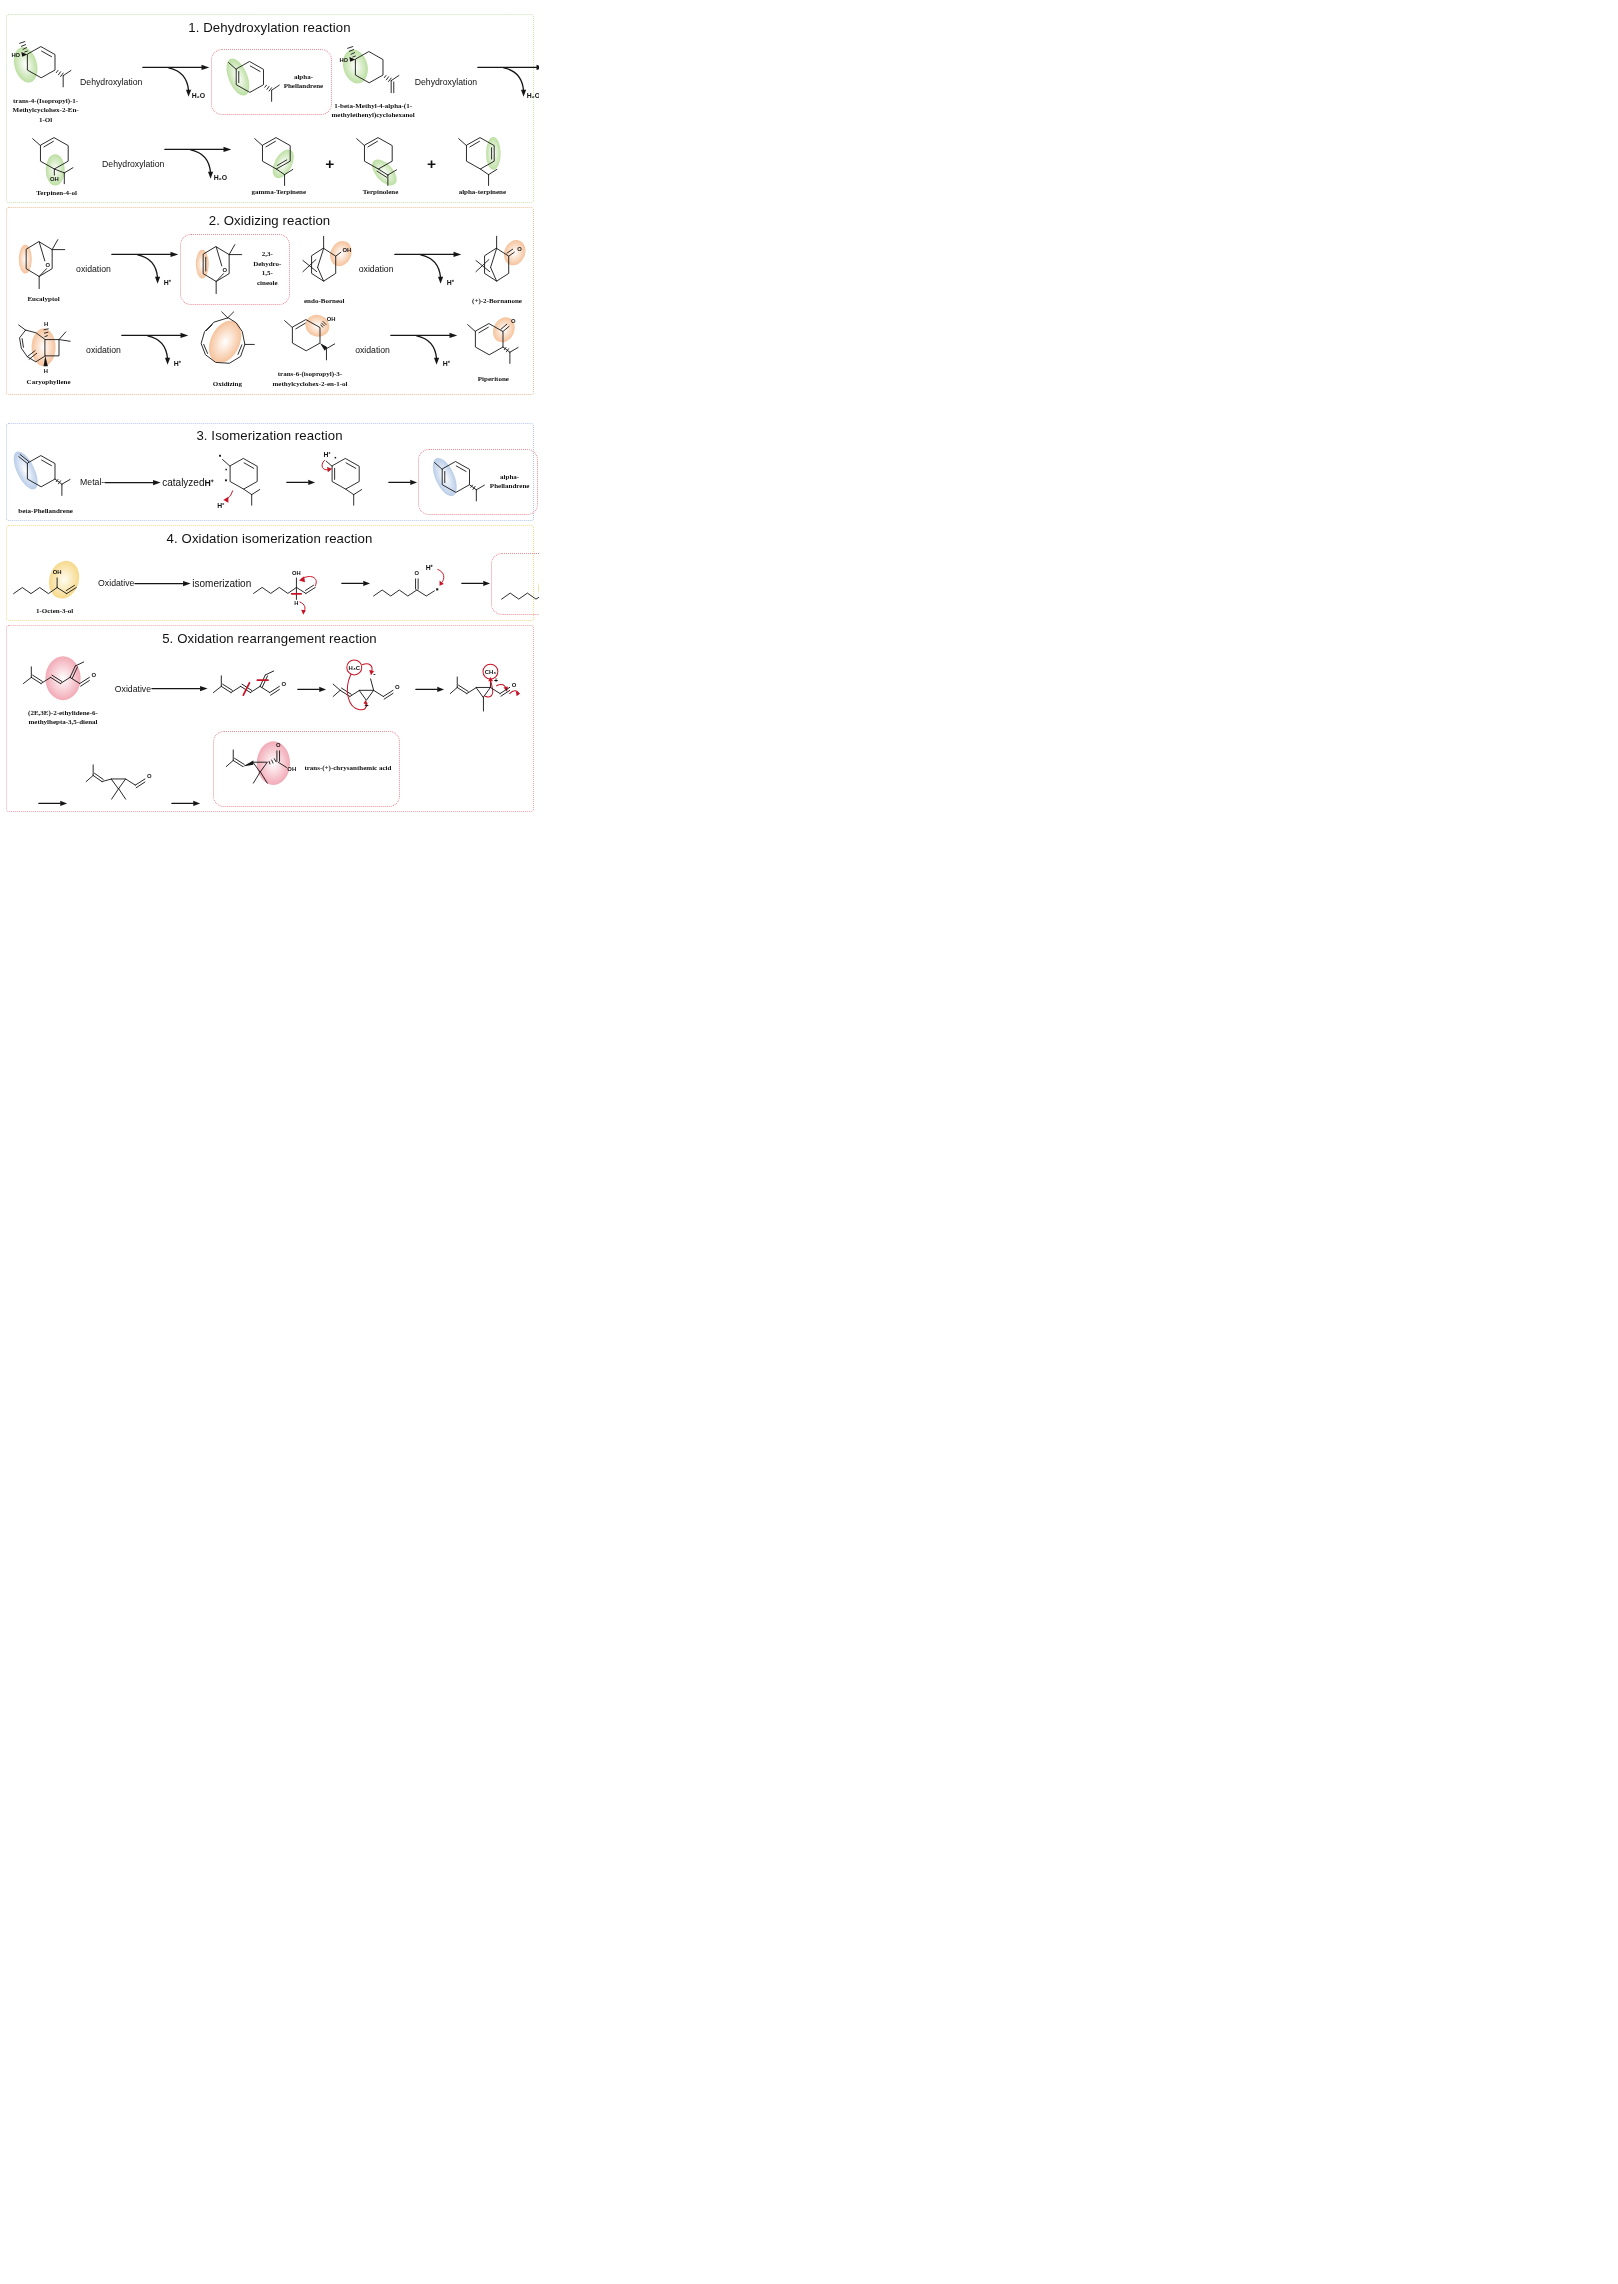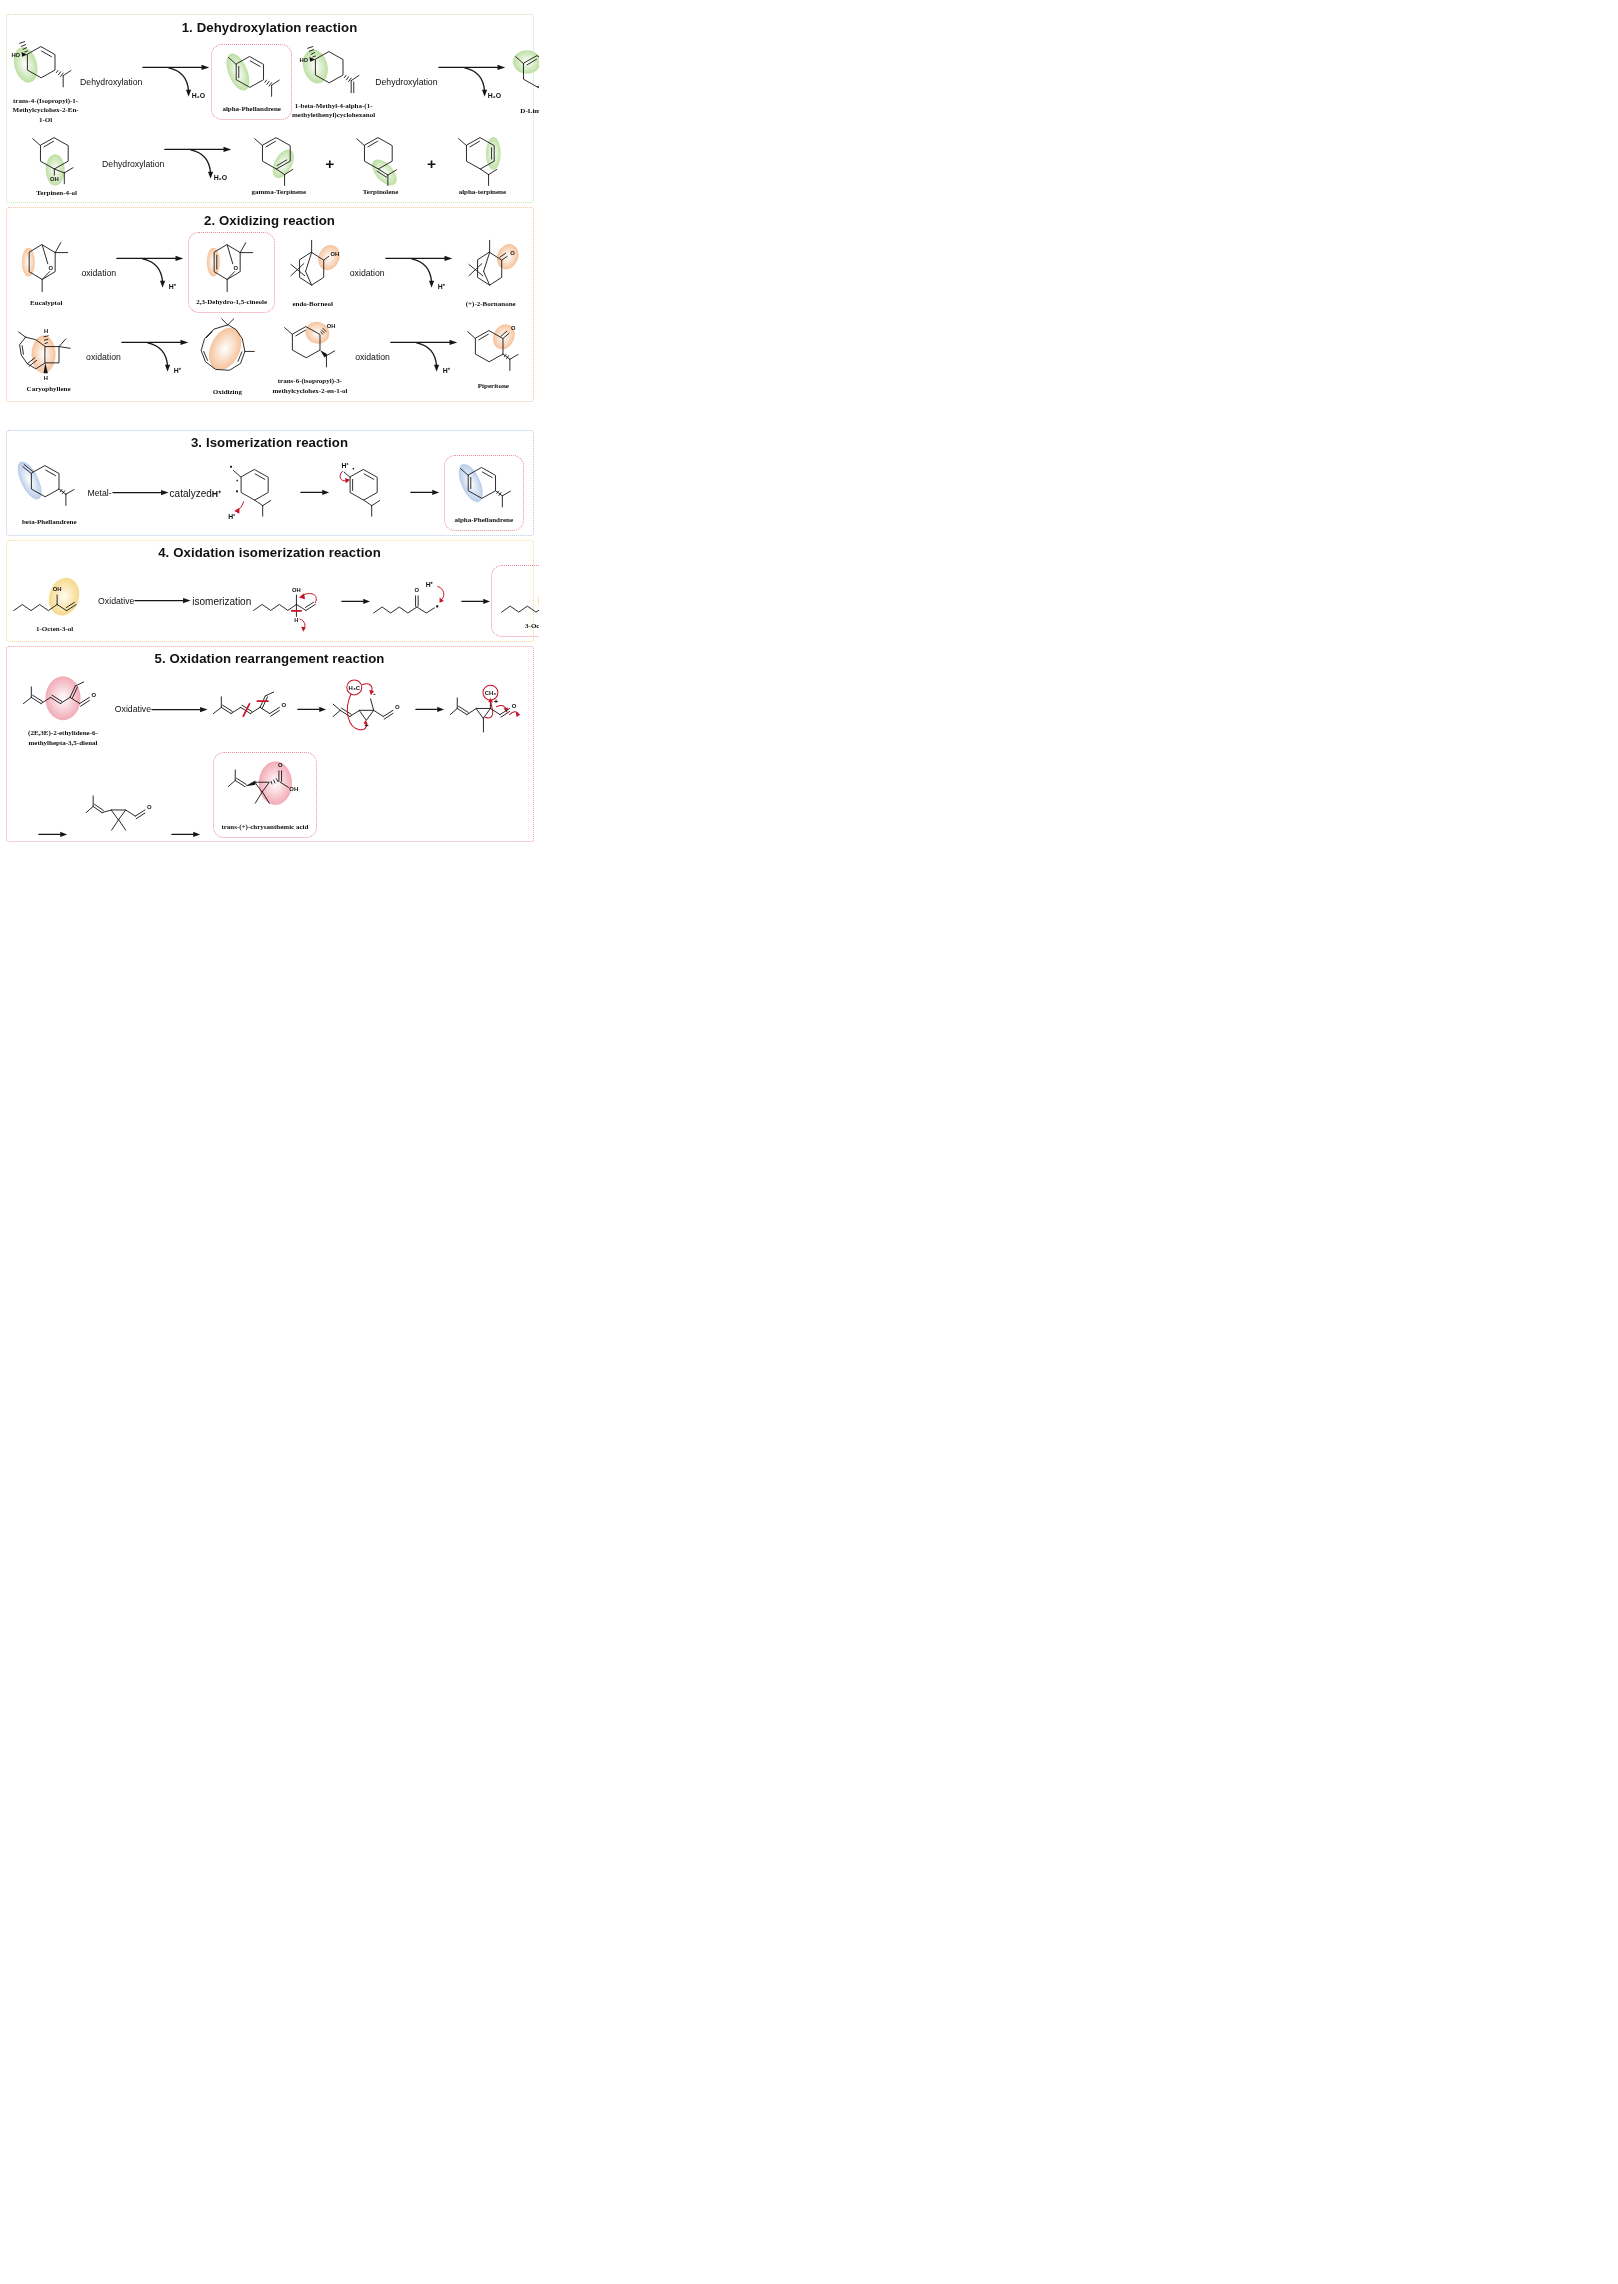--- a/index.html
+++ b/index.html
@@ -4,27 +4,27 @@
 <style>
   html,body{margin:0;padding:0;background:#fff;}
   body{width:539px;font-family:"Liberation Sans",sans-serif;color:#111;}
   .page{width:539px;padding:2.7px 0;box-sizing:border-box;}
   .sec{border-radius:2.7px;margin:2.3px 5.5px 4.1px 5.5px;padding:0.9px 4.6px 3.7px 4.6px;background:#fff;position:relative;}
   .sec1{border:1.4px dotted #cbe2b4;}
   .sec2{border:1.4px dotted #f3bf9b;}
   .sec3{border:1.4px dotted #b3c8e6;margin-top:28px;}
   .sec4{border:1.4px dotted #f4d98e;}
   .sec5{border:1.4px dotted #efa3ac;}
-  .sec-title{text-align:center;font-weight:bold;font-size:13.2px;margin:3.7px 0 4.6px 0;letter-spacing:0.1px;}
+  .sec-title{text-align:center;font-weight:normal;font-size:13.2px;margin:3.7px 0 4.6px 0;letter-spacing:0.1px;}
   .row{display:flex;justify-content:space-evenly;align-items:center;}
   .row-start{display:flex;justify-content:flex-start;align-items:flex-end;gap:12px;padding-left:27px;}
   .mol{display:flex;flex-direction:column;align-items:center;}
   .mlabel{font-family:"Liberation Serif",serif;font-weight:bold;font-size:7px;text-align:center;line-height:1.35;margin-top:0.9px;}
   .w190{max-width:87px}.w230{max-width:105px}.w200{max-width:91px}.w170{max-width:78px}
-  .pbox{border:1.1px dotted #e98b96;border-radius:11px;padding:3.7px 7.3px 4.6px 7.3px;display:flex;flex-direction:column;align-items:center;}
+  .pbox{border:1.1px dotted #e98b96;border-radius:11px;padding:3.7px 7.3px 4.6px 7.3px;display:flex;flex-direction:row;align-items:center;}
   .arrow-block{display:flex;align-items:center;}
   .arrowlab{font-size:8.7px;margin-bottom:0.5px;}
   .arrowlab-b{font-size:10px;margin-top:0.5px;}
   .arrowlab-hb{font-size:8.7px;font-weight:bold;margin-top:1.8px;}
   .plus{font-size:15.5px;font-weight:bold;padding:0 0.9px;}
   svg{overflow:visible}
   .b{stroke:#161616;stroke-width:2.1;fill:none;stroke-linecap:round;stroke-linejoin:round;}
   .b3{stroke:#161616;stroke-width:3;fill:none;stroke-linecap:round;}
   .bf{fill:#161616;stroke:none;}
   .r{stroke:#c81426;stroke-width:2.3;fill:none;stroke-linecap:round;}

